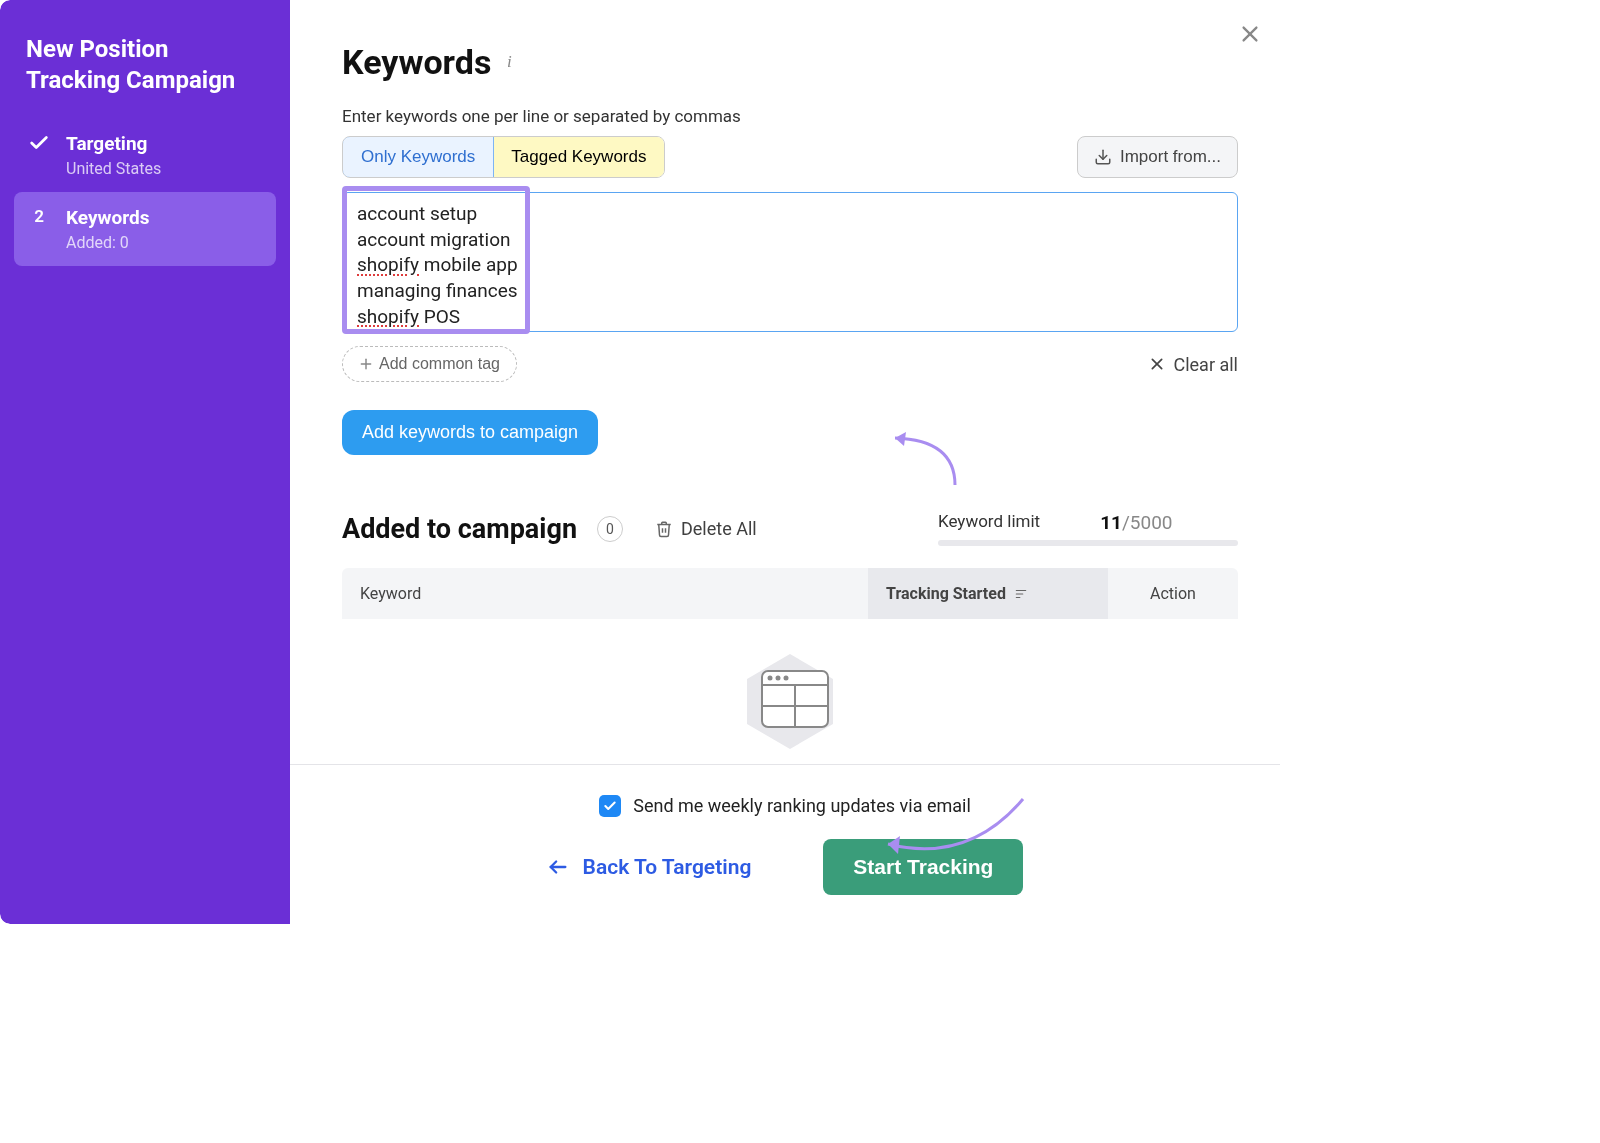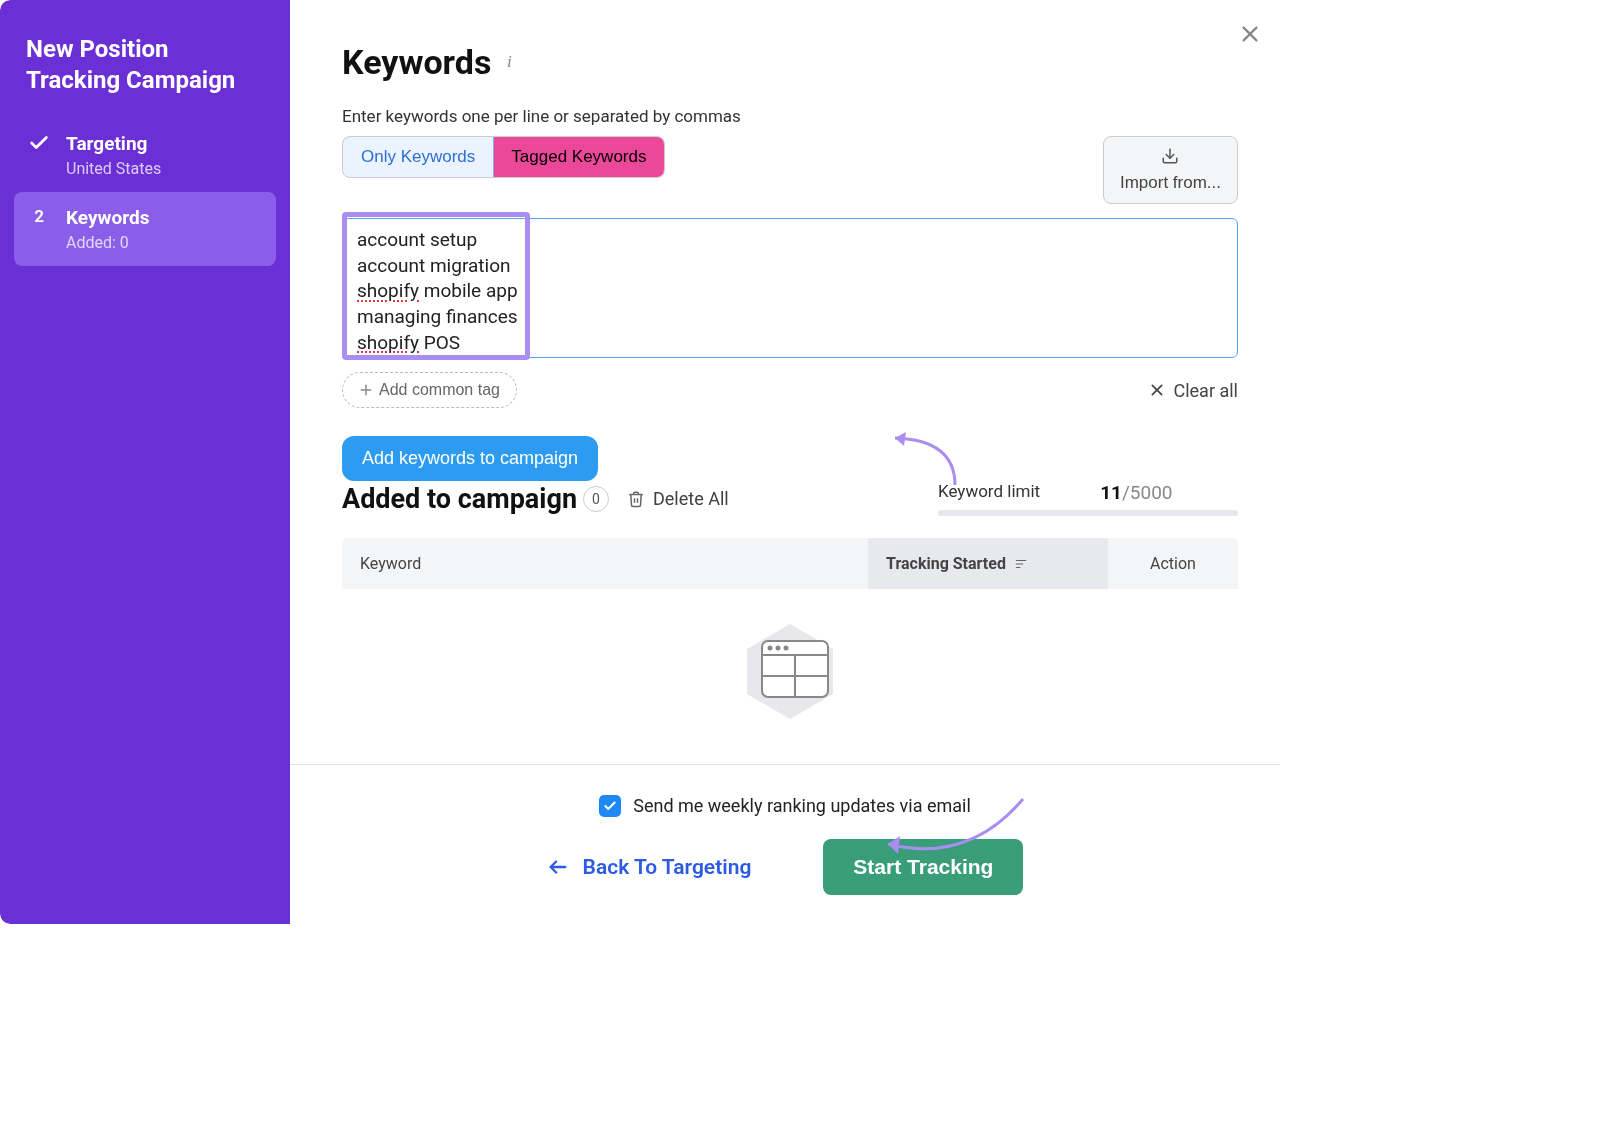--- a/index.html
+++ b/index.html
@@ -52,24 +52,24 @@
   .main::-webkit-scrollbar-track { background:transparent; }
 
   .page-title { display:flex; align-items:center; gap:10px; }
   .page-title h1 { font-size:34px; font-weight:700; color:#111; }
   .info-icon { width:16px; height:16px; color:#888; display:flex; align-items:center; justify-content:center; font-style:italic; font-family:Georgia,serif; font-size:17px; }
 
   .hint { margin-top:24px; font-size:17px; color:#333; }
 
   .tabs-row { display:flex; justify-content:space-between; align-items:flex-start; margin-top:10px; }
   .seg { display:flex; border:1px solid #ccc; border-radius:8px; overflow:hidden; }
-  .seg button { background:#ec4899; border:none; padding:10px 18px; font-size:17px; cursor:pointer; border-right:1px solid #ccc; }
+  .seg button { background:#fef9c3; border:none; padding:10px 18px; font-size:17px; cursor:pointer; border-right:1px solid #ccc; }
   .seg button:last-child { border-right:none; }
   .seg button.sel { background:#eaf3ff; color:#2f6fd0; border:1px solid #7db4f5; margin:-1px; border-radius:8px 0 0 8px; position:relative; }
-  .import-btn { display:flex; align-items:center; gap:8px; background:#f4f5f7; border:1px solid #ccc; border-radius:8px; padding:10px 16px; font-size:17px; color:#444; cursor:pointer;flex-direction:column; }
+  .import-btn { display:flex; align-items:center; gap:8px; background:#f4f5f7; border:1px solid #ccc; border-radius:8px; padding:10px 16px; font-size:17px; color:#444; cursor:pointer; }
 
   .kw-box {
     margin-top:14px; position:relative;
   }
   .kw-textarea {
     width:100%; height:140px;
     border:1px solid #5aa5f2; border-radius:6px;
     padding:8px 14px;
     font-size:19px; line-height:1.35;
     color:#222; resize:none;
@@ -82,21 +82,21 @@
   .spelly { text-decoration: underline dotted #d33; text-underline-offset:3px; }
 
   .tag-row { display:flex; justify-content:space-between; align-items:center; margin-top:14px; }
   .add-tag { display:flex; align-items:center; gap:6px; border:1.5px dashed #bbb; border-radius:20px; padding:8px 16px; font-size:16px; color:#666; background:#fff; cursor:pointer; }
   .clear-all { display:flex; align-items:center; gap:8px; font-size:18px; color:#444; cursor:pointer; }
 
   .add-btn { margin-top:28px; background:#2d9cf0; color:#fff; border:none; border-radius:12px; padding:12px 20px; font-size:18px; cursor:pointer; }
 
   .arrow-annot1 { position:absolute; left:590px; top:430px; width:90px; height:60px; pointer-events:none; }
 
-  .added-row { display:flex; align-items:center; gap:6px; }
+  .added-row { display:flex; align-items:center; gap:20px; margin-top:56px; }
   .added-row h2 { font-size:27px; font-weight:700; color:#111; }
   .count-badge { width:26px; height:26px; border:1px solid #ccc; border-radius:50%; display:flex; align-items:center; justify-content:center; font-size:14px; color:#555; }
   .delete-all { margin-left:12px; display:flex; align-items:center; gap:8px; font-size:18px; color:#404040; cursor:pointer; }
   .limit-wrap { margin-left:auto; text-align:right; }
   .limit-wrap .ltxt { font-size:17px; color:#333; display:flex; gap:60px; }
   .limit-wrap .ltxt .lim { font-size:19px; color:#111; }
   .limit-wrap .ltxt .lim span { color:#888; }
   .limit-bar { margin-top:6px; width:300px; height:6px; background:#e8e8ec; border-radius:3px; }
 
   .tbl-head { margin-top:22px; display:flex; background:#f4f5f7; border-radius:6px 6px 0 0; font-size:16px; color:#444; }

